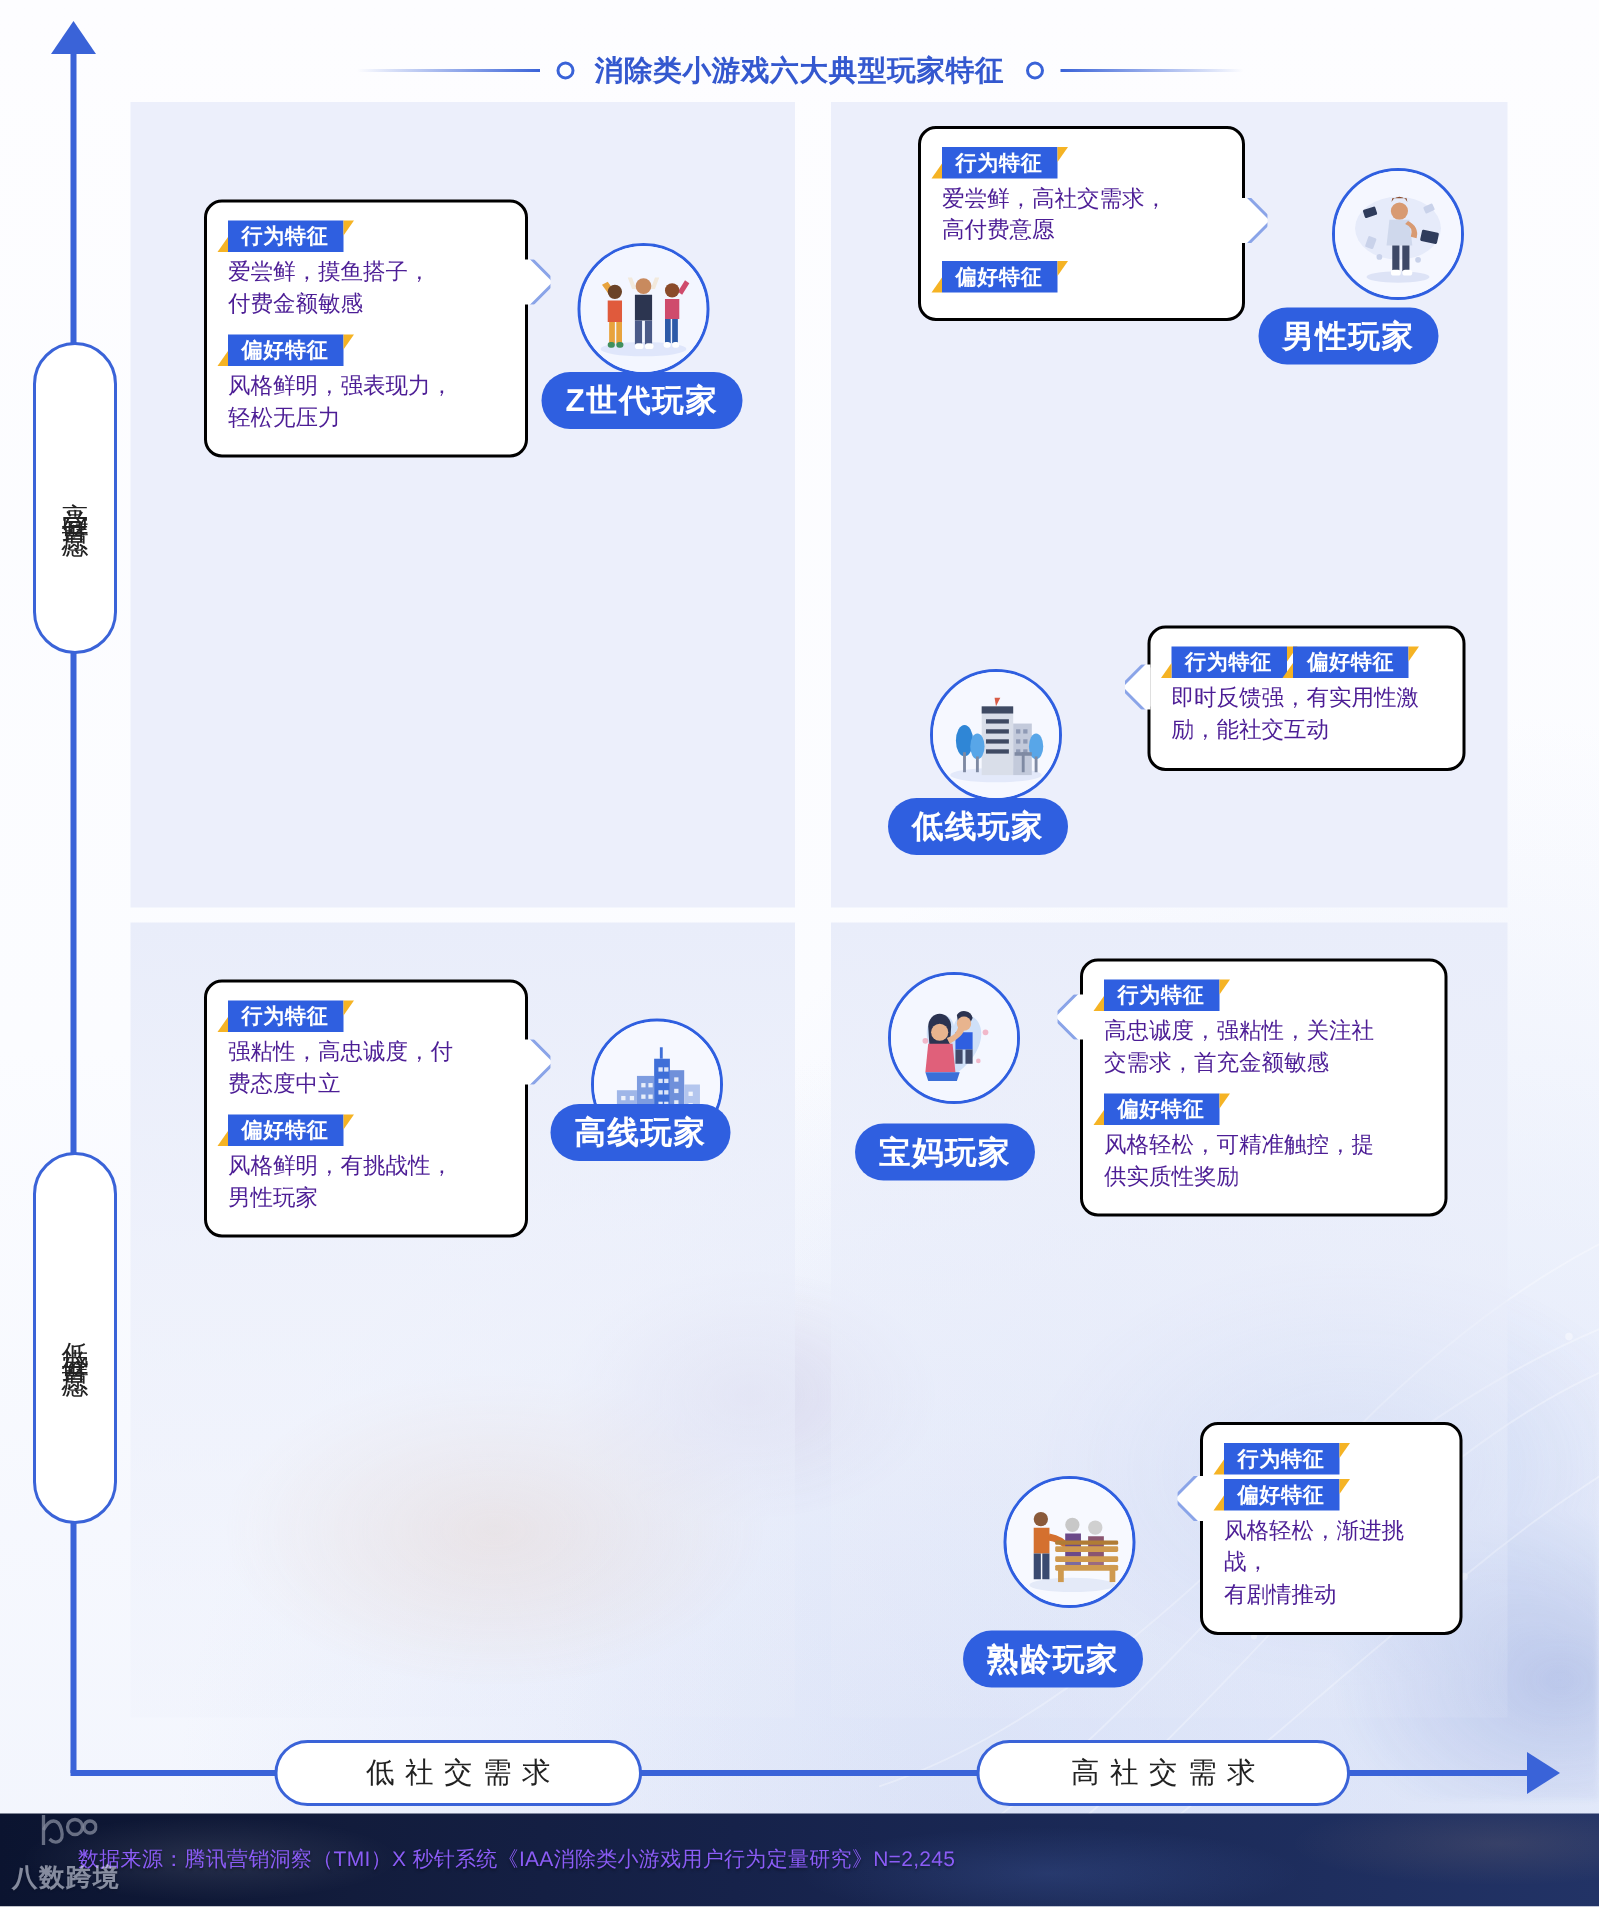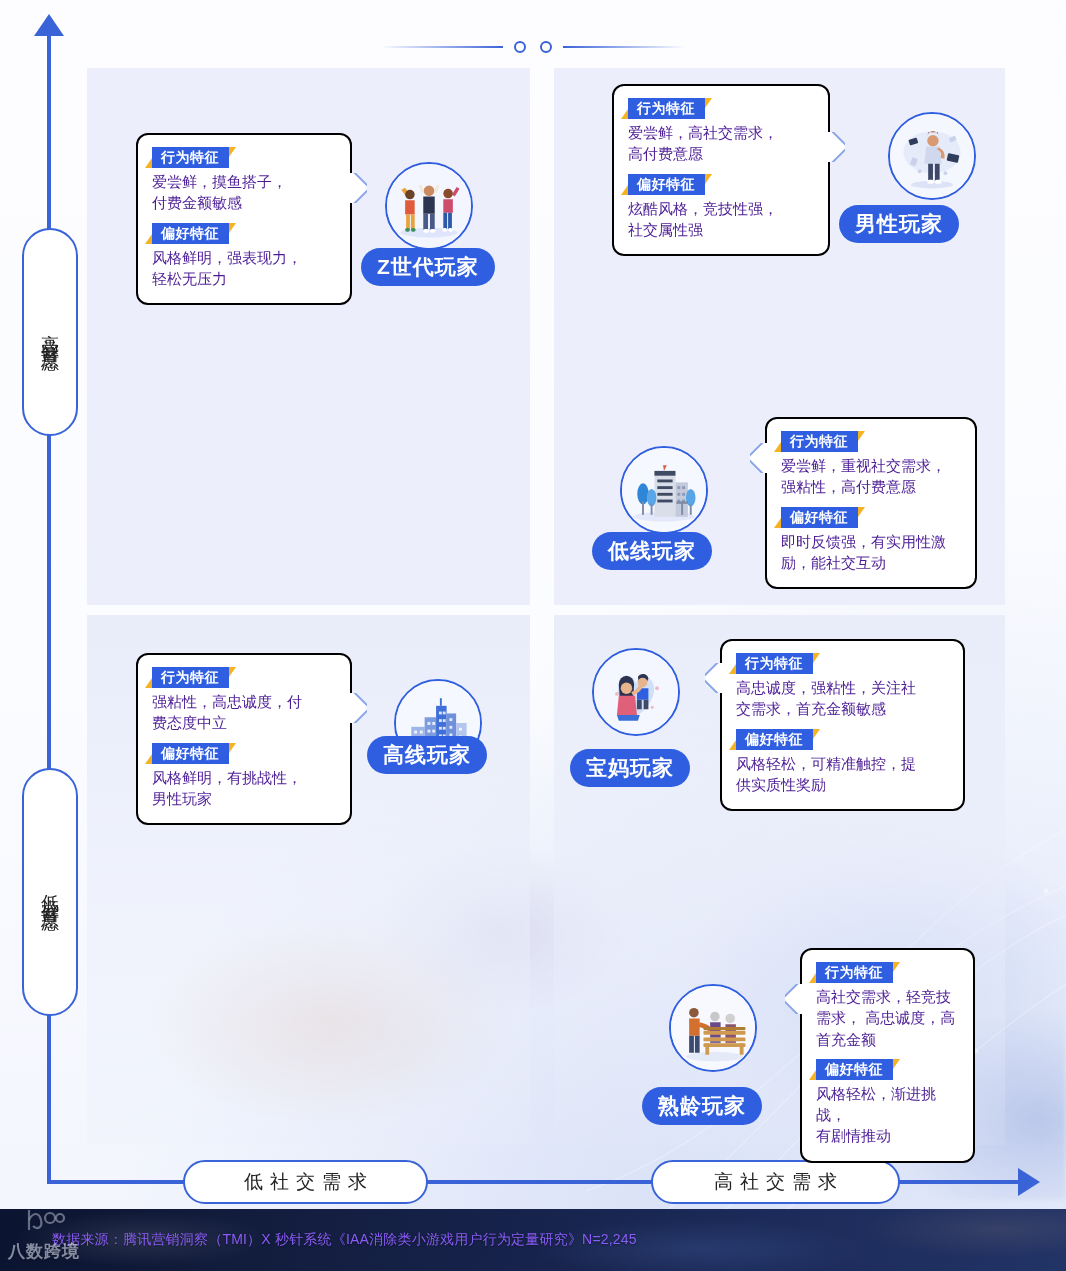--- a/index.html
+++ b/index.html
@@ -208,20 +208,21 @@
 <div class="panel" id="panel-tl"></div>
 <div class="panel" id="panel-tr"></div>
 <div class="panel" id="panel-bl"></div>
 <div class="panel" id="panel-br"></div>
 
 <div class="title-row">
   <div class="deco-line left">
     <div class="ln"></div>
       <div class="dot"></div>
   </div>
+  <div class="title-text">消除类小游戏六大典型玩家特征</div>
   <div class="deco-line right">
     <div class="ln"></div>
       <div class="dot"></div>
   </div>
 </div>
 
 <div class="axis-v"></div>
 <div class="axis-v-arrow"></div>
 <div class="axis-h"></div>
 <div class="axis-h-arrow"></div>
@@ -288,22 +289,20 @@
 <div class="persona">
   <div class="bubble" style="left:612px; top:84px; width:218px;">
     <div class="tail-r" style="top:46px;">
         <div class="o"></div>
         <div class="cover"></div>
       </div>
     <div class="badge">行为特征<i class="c1"></i><i class="c2"></i></div>
     <div class="feat-text">爱尝鲜，高社交需求，
 高付费意愿</div>
     <div class="badge">偏好特征<i class="c1"></i><i class="c2"></i></div>
-    <div class="feat-text">炫酷风格，竞技性强，
-社交属性强</div>
   </div>
   <div class="avatar" style="left:888px; top:112px; width:88px; height:88px;">
     <svg viewBox="0 0 88 88">
       <rect width="88" height="88" fill="#f5f7ff"></rect>
       <ellipse cx="44" cy="40" rx="30" ry="22" fill="#e6ebfa"></ellipse>
       <ellipse cx="44" cy="74" rx="22" ry="4" fill="#dde3f6"></ellipse>
       <g fill="#2f3c5c">
         <rect x="20" y="26" width="9" height="6" rx="1" transform="rotate(-18 24 29)"></rect>
         <rect x="60" y="42" width="12" height="8" rx="1" transform="rotate(12 66 46)"></rect>
       </g>
@@ -360,22 +359,20 @@
       <rect x="57" y="56" width="12" height="2.5" fill="#7f8aa3"></rect>
     </svg>
   </div>
   <div class="name-pill" style="left:592px; top:532px;">低线玩家</div>
   <div class="bubble" style="left:765px; top:417px; width:212px;">
     <div class="tail-l" style="top:24px;">
         <div class="o"></div>
         <div class="cover"></div>
       </div>
     <div class="badge">行为特征<i class="c1"></i><i class="c2"></i></div>
-    <div class="feat-text">爱尝鲜，重视社交需求，
-强粘性，高付费意愿</div>
     <div class="badge">偏好特征<i class="c1"></i><i class="c2"></i></div>
     <div class="feat-text">即时反馈强，有实用性激
 励，能社交互动</div>
   </div>
 </div>
 
 <div class="persona">
   <div class="bubble" style="left:136px; top:653px; width:216px;">
     <div class="tail-r" style="top:38px;">
         <div class="o"></div>
@@ -502,23 +499,20 @@
       </g>
     </svg>
   </div>
   <div class="name-pill" style="left:642px; top:1087px;text-align:right;">熟龄玩家</div>
   <div class="bubble" style="left:800px; top:948px; width:175px;">
     <div class="tail-l" style="top:34px;">
         <div class="o"></div>
         <div class="cover"></div>
       </div>
     <div class="badge">行为特征<i class="c1"></i><i class="c2"></i></div>
-    <div class="feat-text">高社交需求，轻竞技
-需求， 高忠诚度，高
-首充金额</div>
     <div class="badge">偏好特征<i class="c1"></i><i class="c2"></i></div>
     <div class="feat-text">风格轻松，渐进挑战，
 有剧情推动</div>
   </div>
 </div>
 
 <div class="footer">数据来源：腾讯营销洞察（TMI）X 秒针系统《IAA消除类小游戏用户行为定量研究》N=2,245</div>
 <div class="watermark">
   <svg class="wm-logo" viewBox="0 0 42 28">
     <g fill="none" stroke="#e8ecf7" stroke-width="2.2" stroke-opacity=".75">

